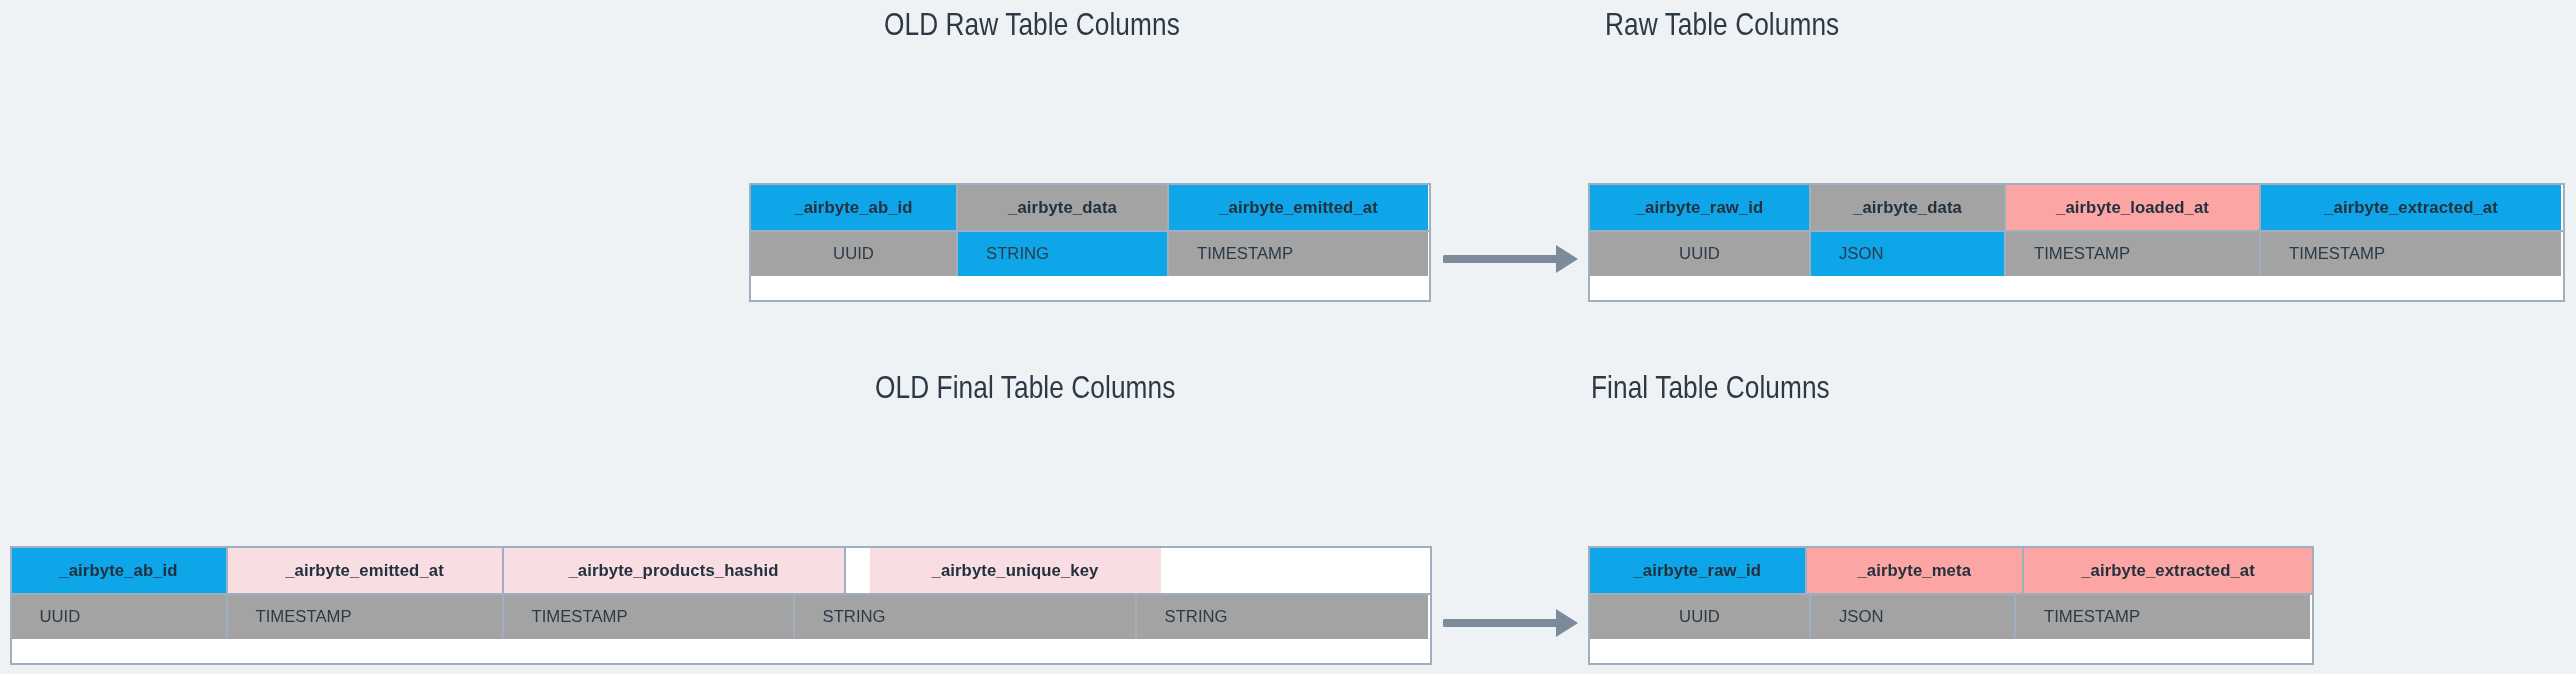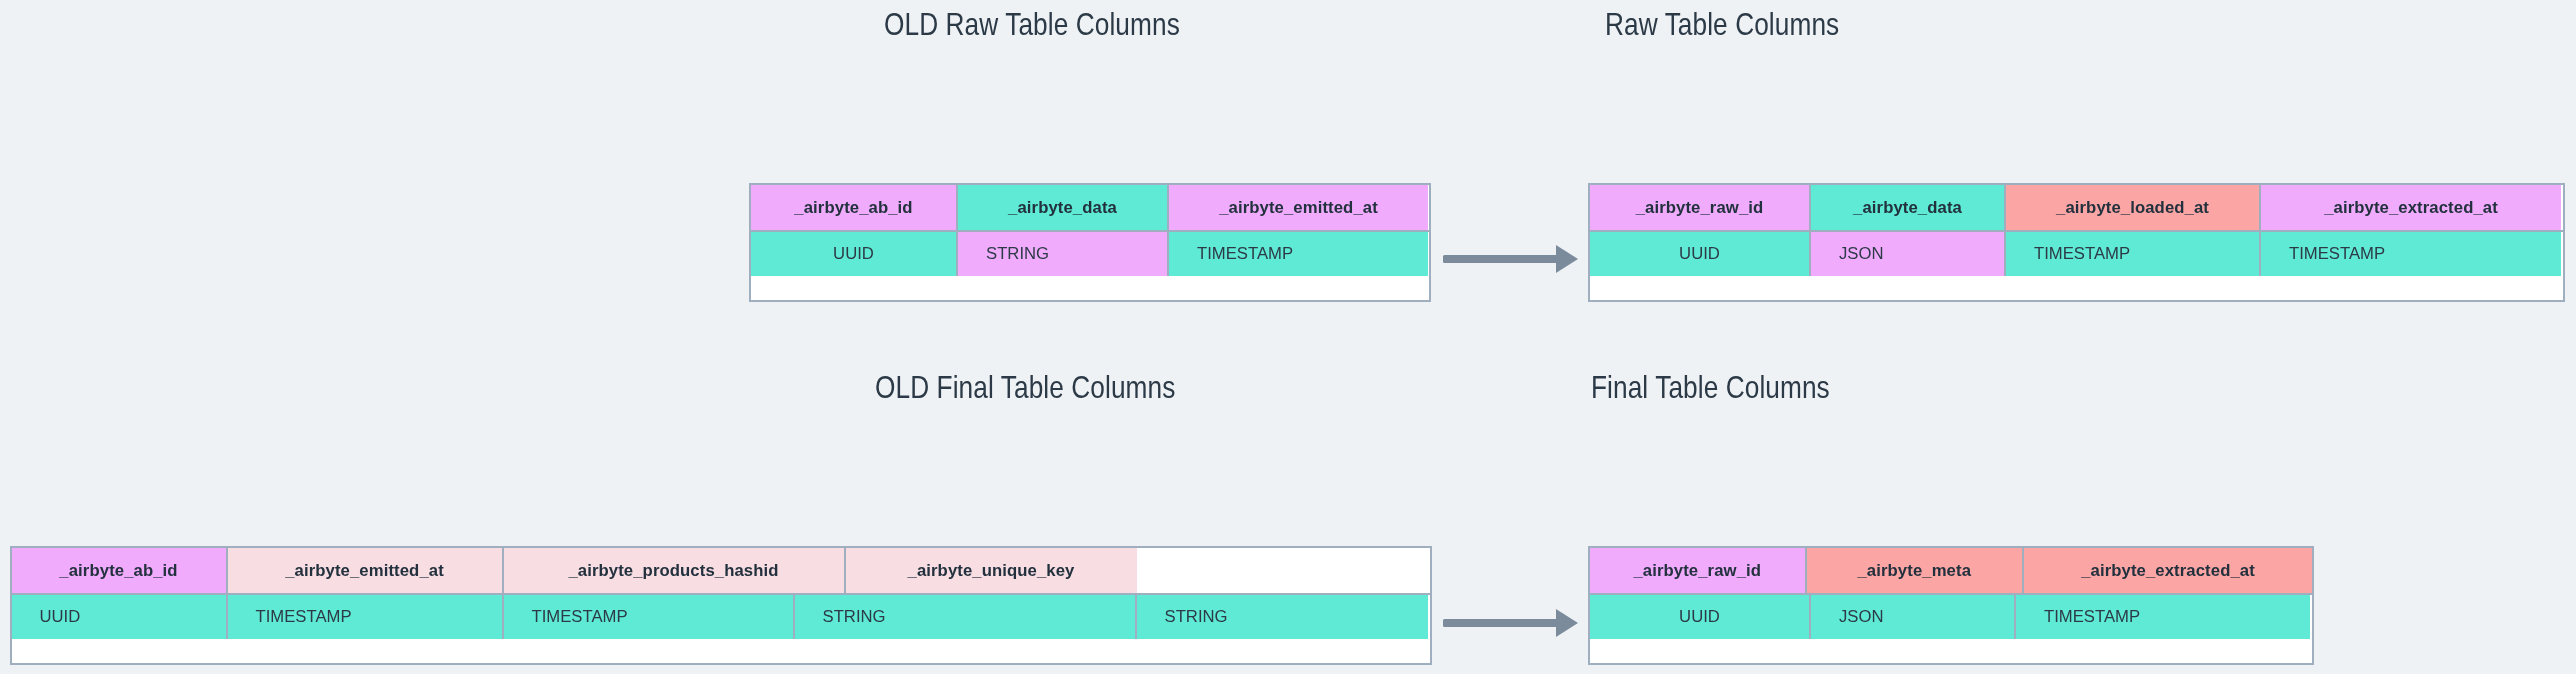--- a/index.html
+++ b/index.html
@@ -56,24 +56,24 @@
     height:44px;
     font-weight:400;
     font-size:16.7px;
     color:#2c3a47;
     justify-content:flex-start;
     padding-left:28px;
   }
   .trow.body .cell.ctr{justify-content:center;padding-left:0;}
 
   
-  .f-peach{background:#f0abfc;}
+  .f-peach{background:#0ea5e9;}
   .f-pink{background:#f8dde2;}
   .f-mint{background:#fca5a5;}
-  .f-white{background:#5eead4;}
+  .f-white{background:#a3a3a3;}
 
   
   .arrow{position:absolute;}
   .arrow .shaft{
     position:absolute;
     left:0;top:50%;
     height:8.7px;margin-top:-4.4px;
     background:#7b8b9c;
     border-radius:1.5px;
   }
@@ -131,21 +131,21 @@
       <div class="cell f-white" style="width:255px;">TIMESTAMP</div>
       <div class="cell f-white" style="width:300px;">TIMESTAMP</div>
     </div>
   </div>
 
   <div class="tbl" style="left:9.5px;top:546px;width:1422px;height:119px;">
     <div class="trow head">
       <div class="cell f-peach" style="width:216px;">_airbyte_ab_id</div>
       <div class="cell f-pink" style="width:276px;">_airbyte_emitted_at</div>
       <div class="cell f-pink" style="width:342px;">_airbyte_products_hashid</div>
-      <div class="cell f-pink" style="width:291px;">_airbyte_unique_key</div>
+      <div class="cell f-pink" style="width:291px;margin-left:24px;">_airbyte_unique_key</div>
     </div>
     <div class="trow body">
       <div class="cell f-white" style="width:216px;">UUID</div>
       <div class="cell f-white" style="width:276px;">TIMESTAMP</div>
       <div class="cell f-white" style="width:291px;">TIMESTAMP</div>
       <div class="cell f-white" style="width:342px;">STRING</div>
       <div class="cell f-white" style="width:291px;">STRING</div>
     </div>
   </div>
 

